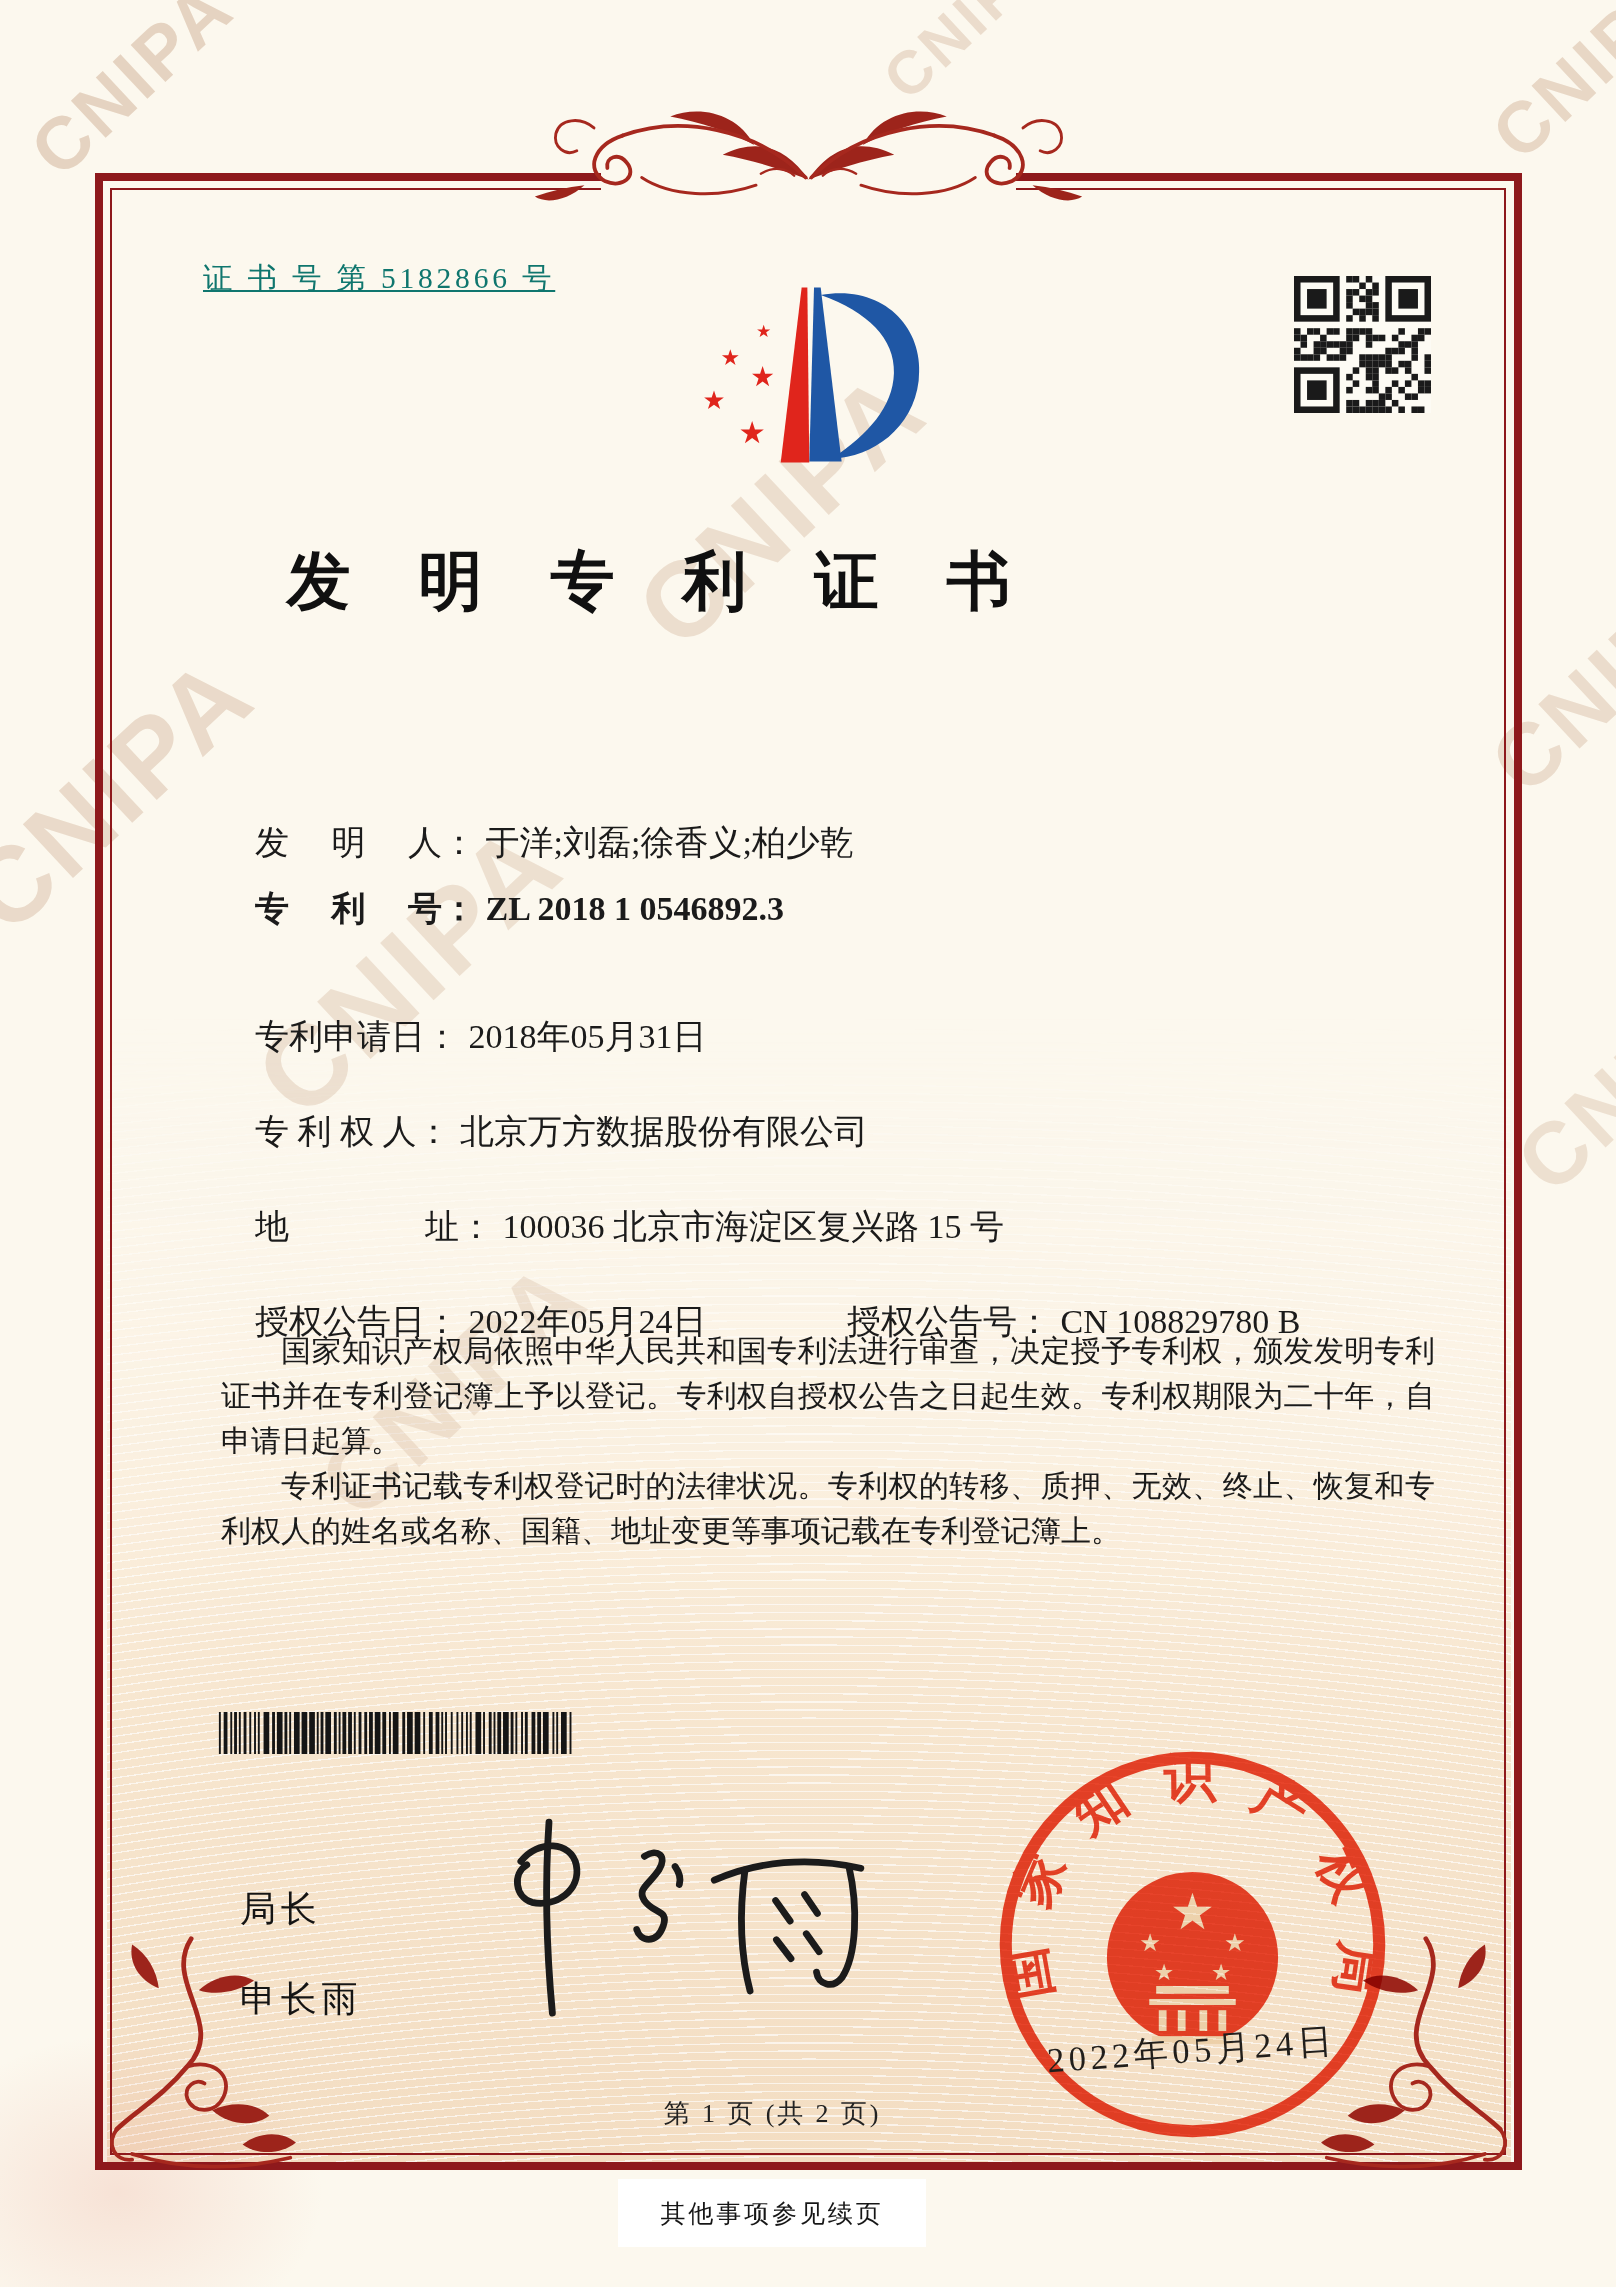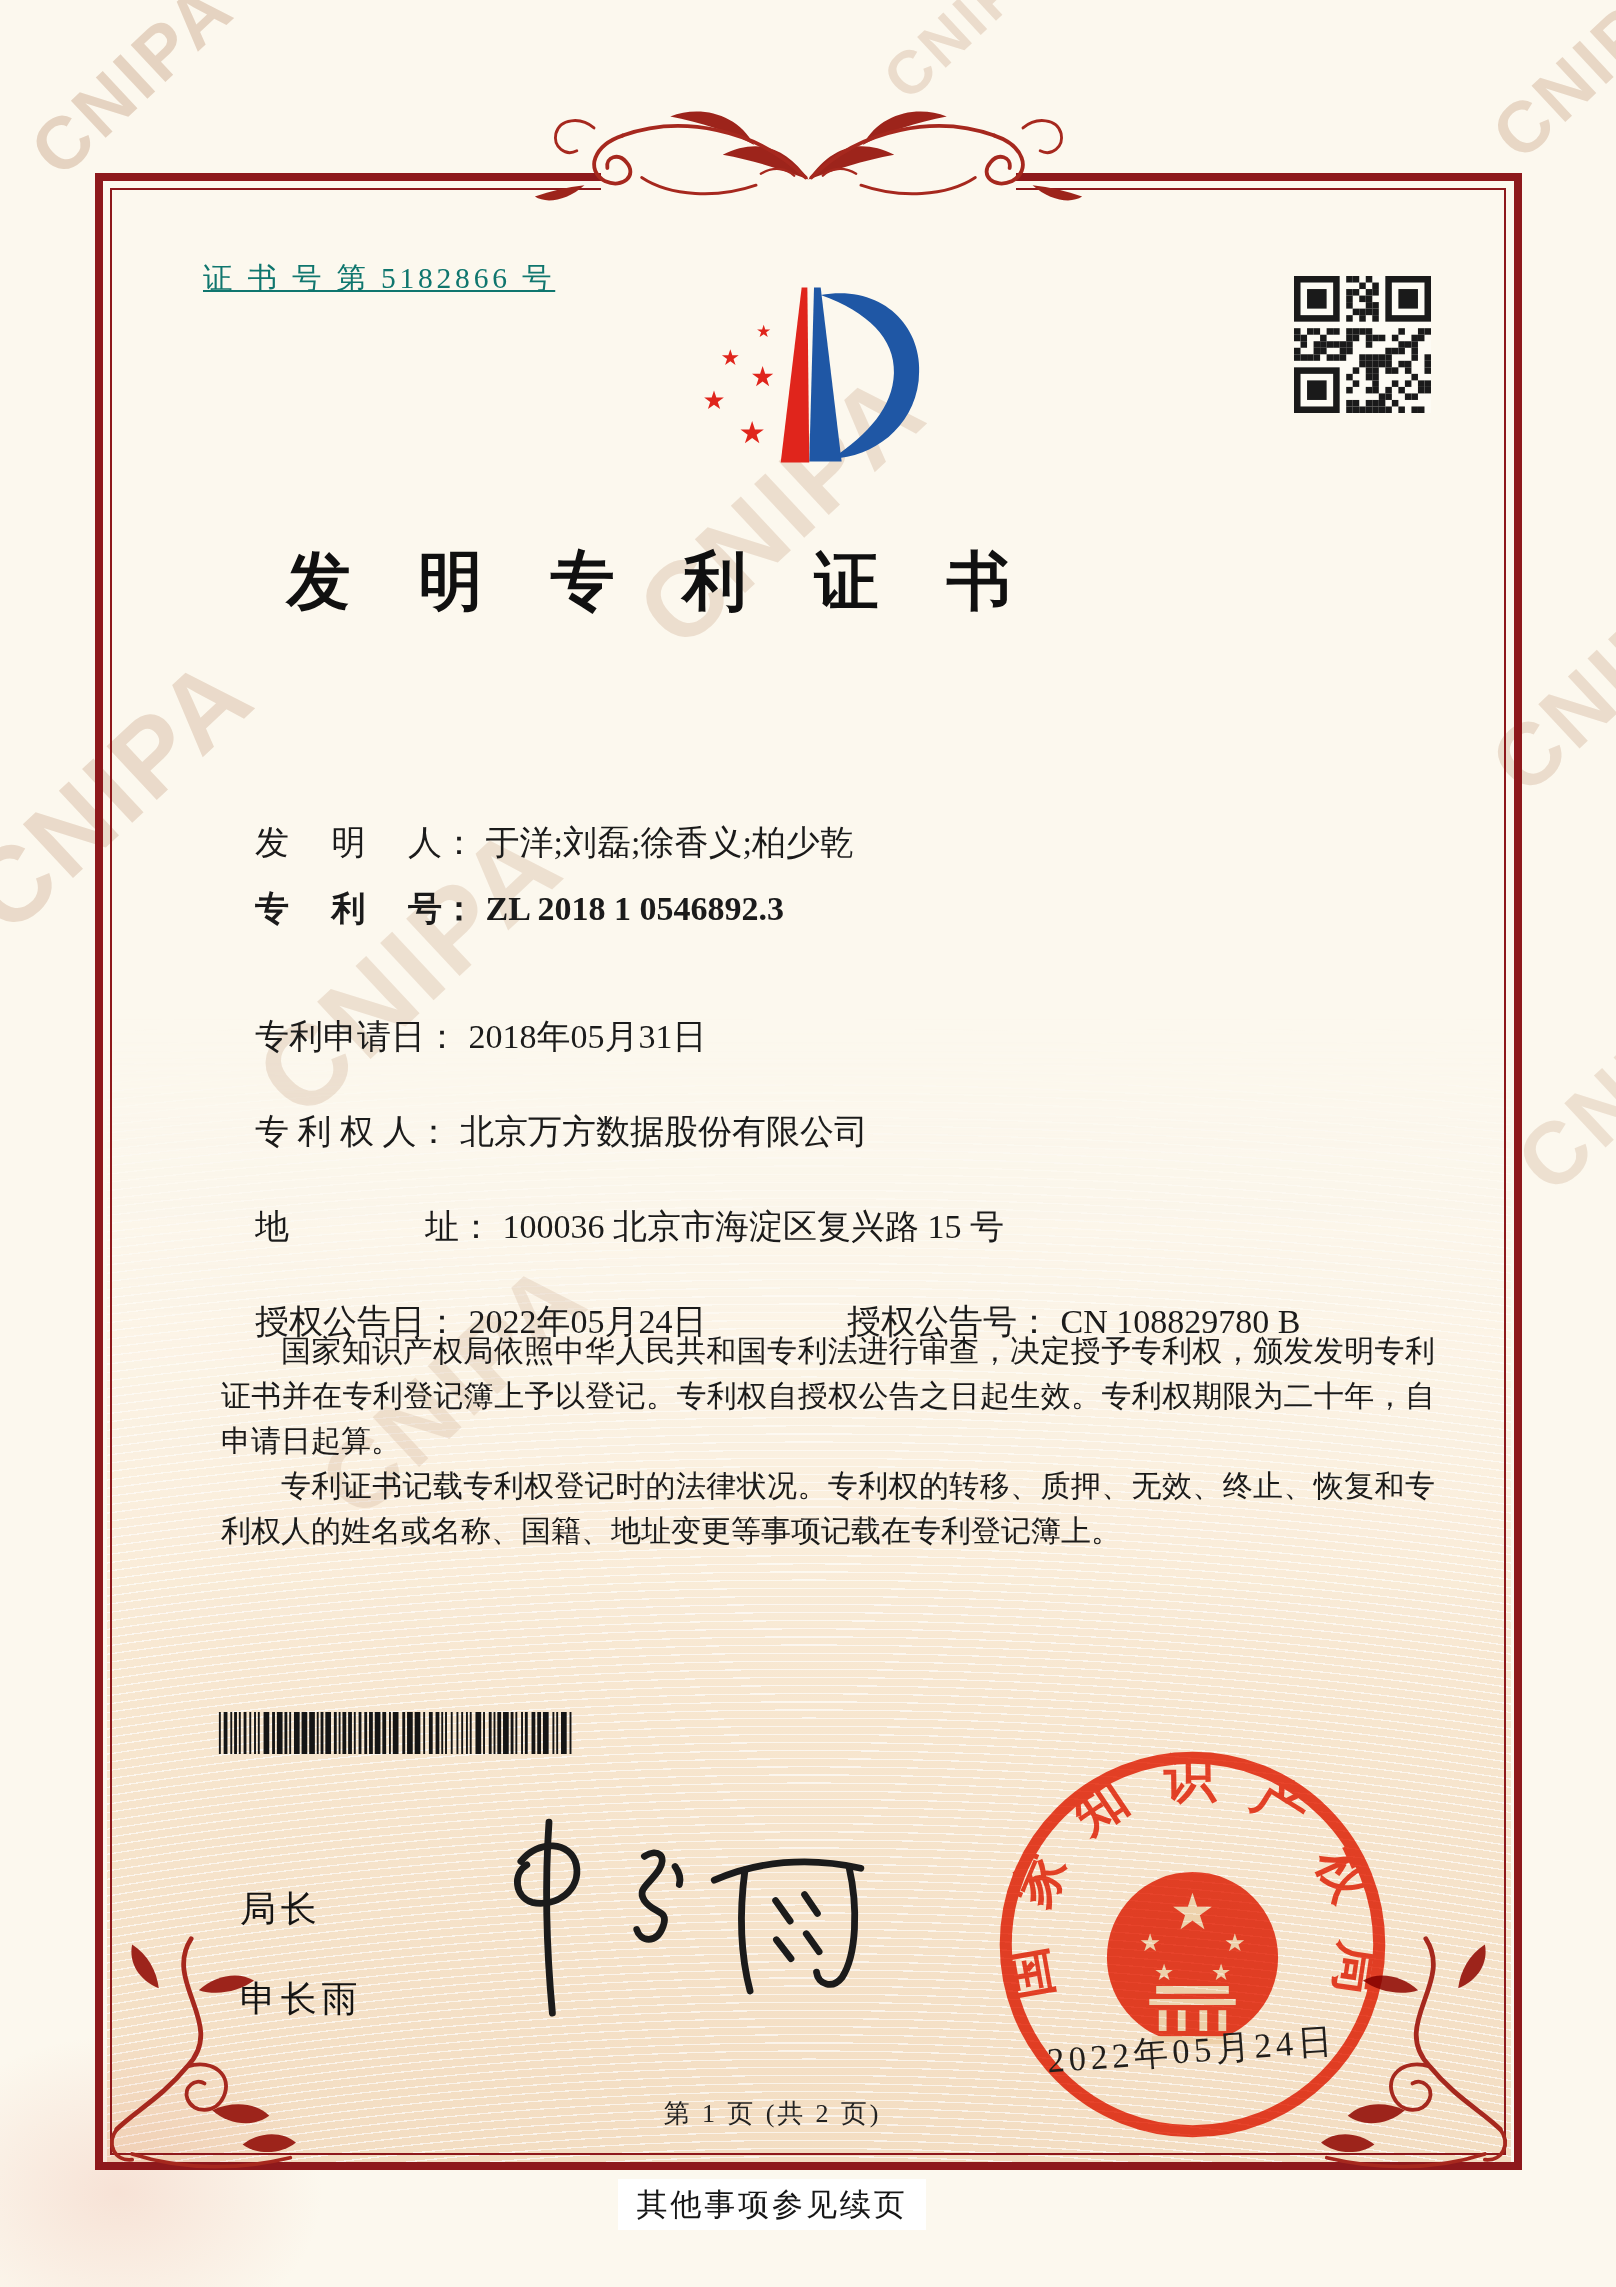--- a/index.html
+++ b/index.html
@@ -41,22 +41,22 @@
   .barcode{position:absolute;left:217px;top:1712px;width:363px;height:42px;z-index:6;}
   .director-title{position:absolute;left:240px;top:1885px;z-index:6;font-size:36px;letter-spacing:4.8px;
       font-family:"Liberation Sans","DejaVu Sans",sans-serif;color:#141414;}
   .director-name{position:absolute;left:240px;top:1975px;z-index:6;font-size:36px;letter-spacing:4.8px;
       font-family:"Liberation Sans","DejaVu Sans",sans-serif;color:#141414;}
   .signature{position:absolute;left:474px;top:1809px;width:409px;height:219px;z-index:7;}
   .seal{position:absolute;left:985px;top:1737px;width:415px;height:415px;z-index:7;
       mix-blend-mode:multiply;opacity:.94;}
   .page-num{position:absolute;left:0;top:2096px;width:1545px;text-align:center;z-index:6;
       font-size:26px;letter-spacing:2.9px;color:#222;}
-  .strip{position:absolute;left:618px;top:2179px;width:308px;height:51px;background:#ffffff;z-index:6;
-      display:flex;align-items:center;justify-content:center;font-size:31px;letter-spacing:2.9px;color:#161616;}
+  .strip{position:absolute;left:618px;top:2179px;width:308px;height:68px;background:#ffffff;z-index:6;
+      display:flex;align-items:center;justify-content:center;font-size:25px;letter-spacing:2.9px;color:#161616;}
 </style>
 </head>
 <body>
 
 <div class="page">
 
   <div class="waves"></div>
   <div class="blush"></div>
 
   <span class="wm" style="left:9.5px;top:36px;font-size:74px;opacity:.40;">CNIPA</span>

